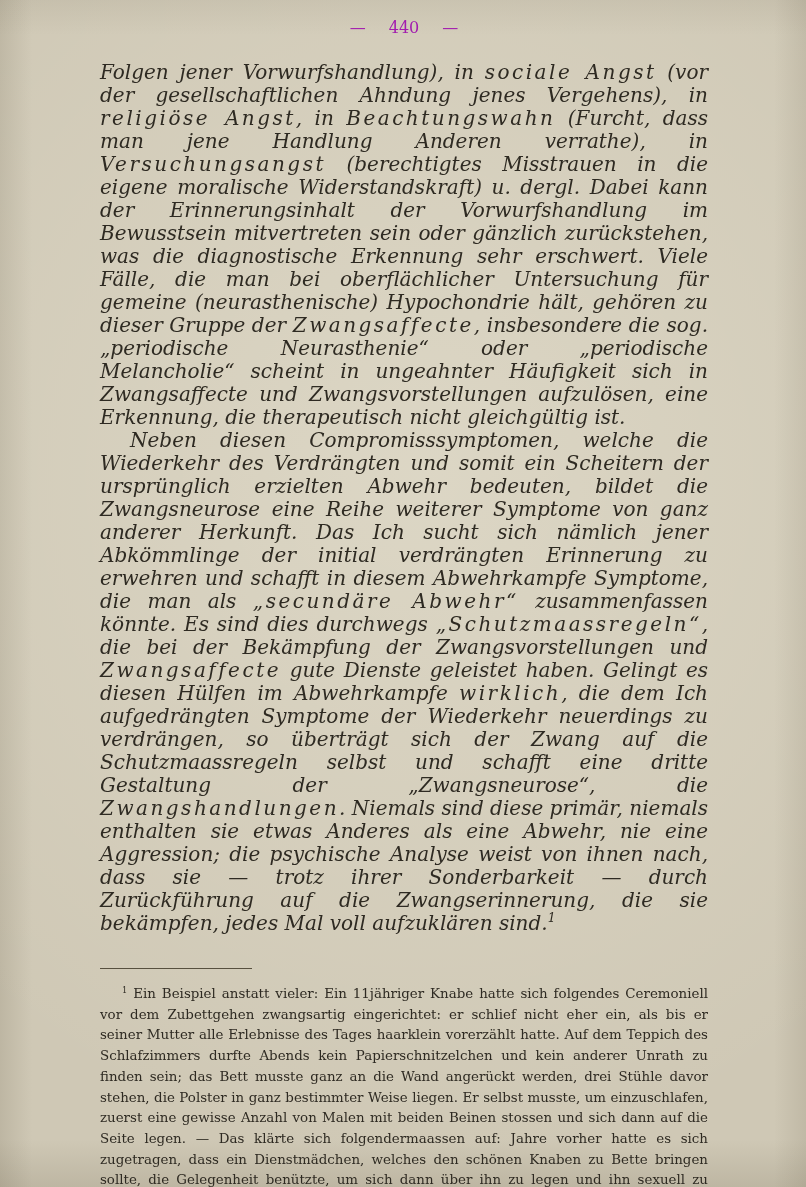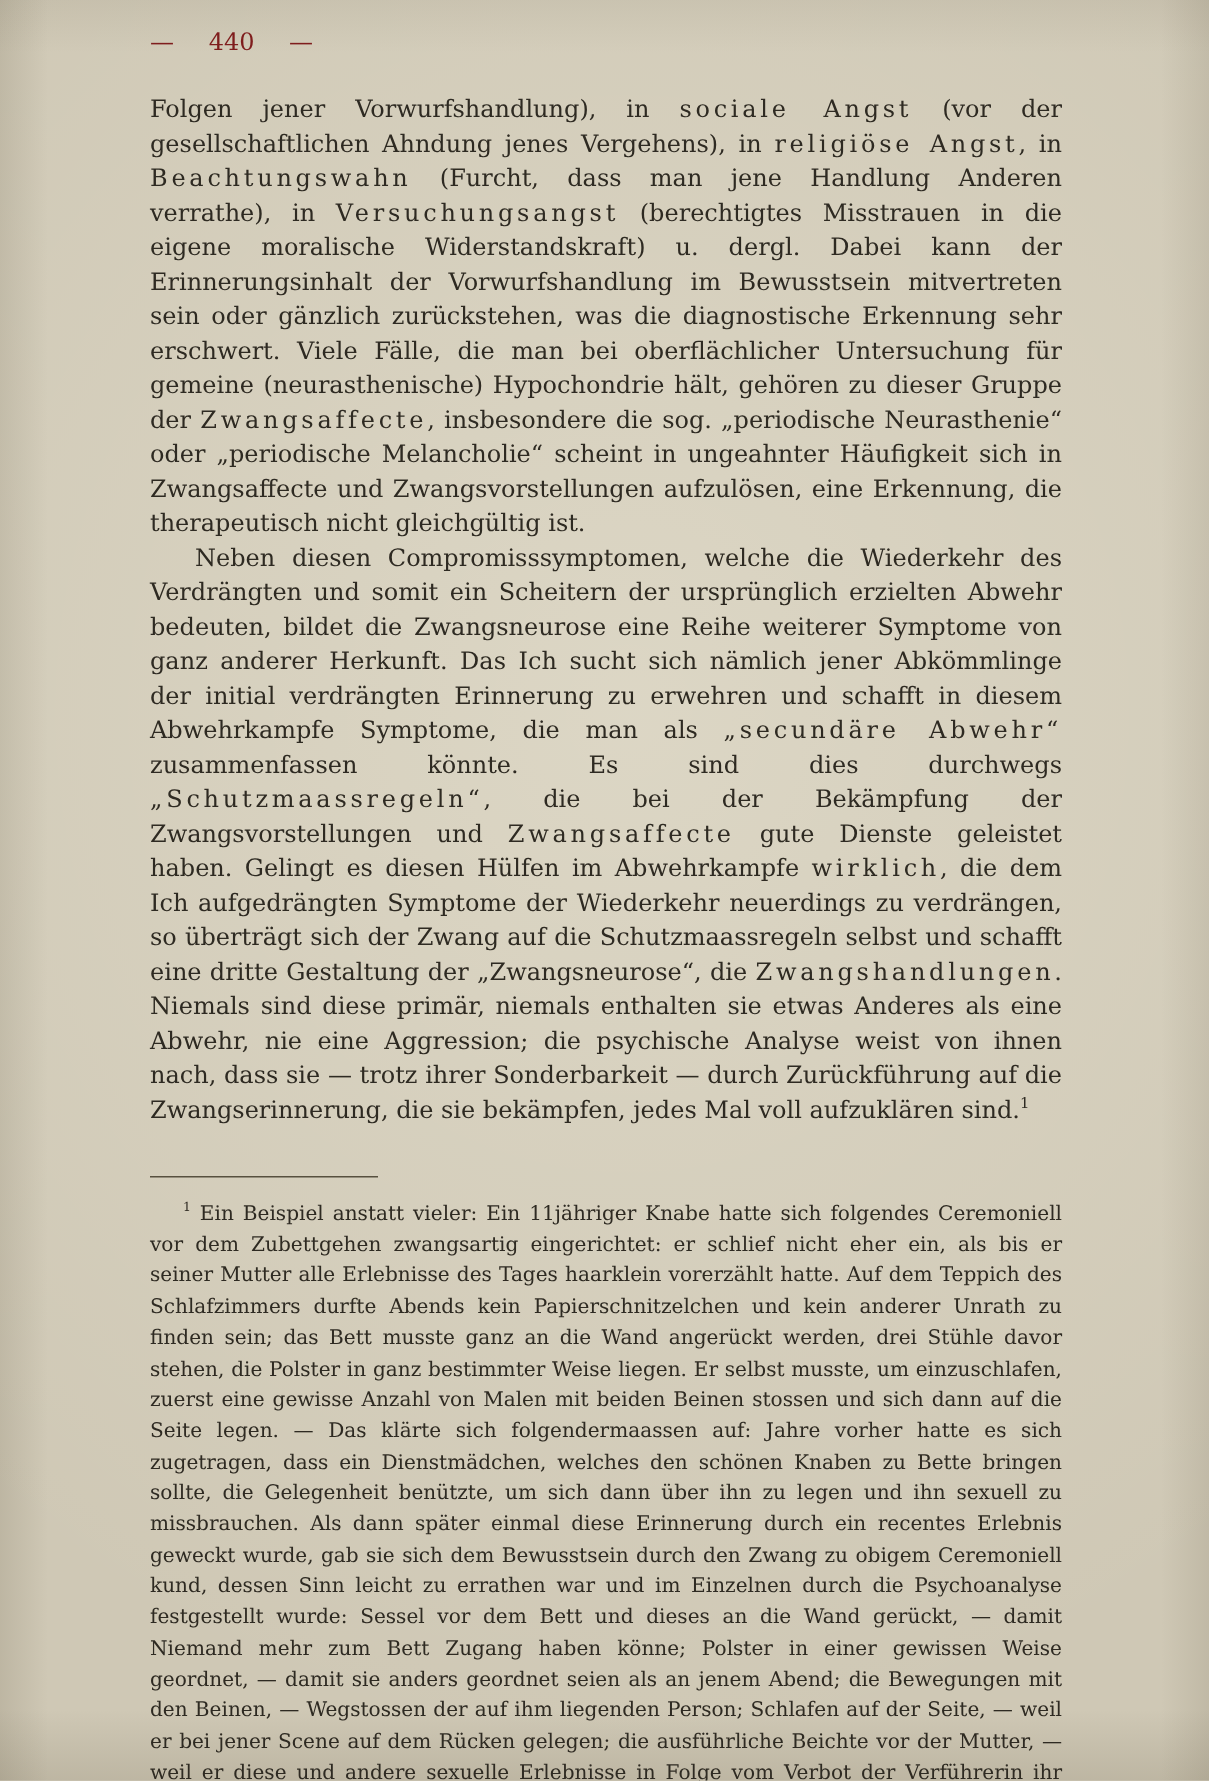--- a/index.html
+++ b/index.html
@@ -10,27 +10,27 @@
       radial-gradient(ellipse 130% 95% at 52% 40%, rgba(255,252,238,0.28), rgba(0,0,0,0) 62%),
       linear-gradient(90deg, rgba(62,52,30,0.12), rgba(0,0,0,0) 4%, rgba(0,0,0,0) 96%, rgba(62,52,30,0.10)),
       linear-gradient(180deg, rgba(62,52,30,0.07), rgba(0,0,0,0) 3%, rgba(0,0,0,0) 96%, rgba(62,52,30,0.12));
     font-family: "DejaVu Serif", "Liberation Serif", serif;
     color:#2e2a22;
     overflow:hidden;
     position:relative;
   }
   .page-inner { position:absolute; left:100px; top:18px; width:608px; }
   .page-number {
-    text-align:left;
+    text-align:center;
     font-size:16px;
     word-spacing:18px;
-    color:#7f1d1d;
+    color:#a21caf;
     margin:0 0 24px 0;
   }
-  .body-text { font-size:16px; line-height:23px; text-align:justify; text-justify:inter-word; }
+  .body-text { font-size:20px; line-height:23px; text-align:justify; text-justify:inter-word;font-style:italic; }
   .body-text p { margin:0; padding:0; }
   .body-text p.indent { text-indent:30px; }
   .spaced { letter-spacing:2.5px; }
   sup { font-size:0.62em; line-height:0; vertical-align:super; }
   .fn-rule {
     width:152px; height:0;
     border:none; border-top:1px solid #57503f;
     margin:33px 0 15px 0;
   }
   .footnote { font-size:13.4px; line-height:20.7px; text-align:justify; text-justify:inter-word; }

